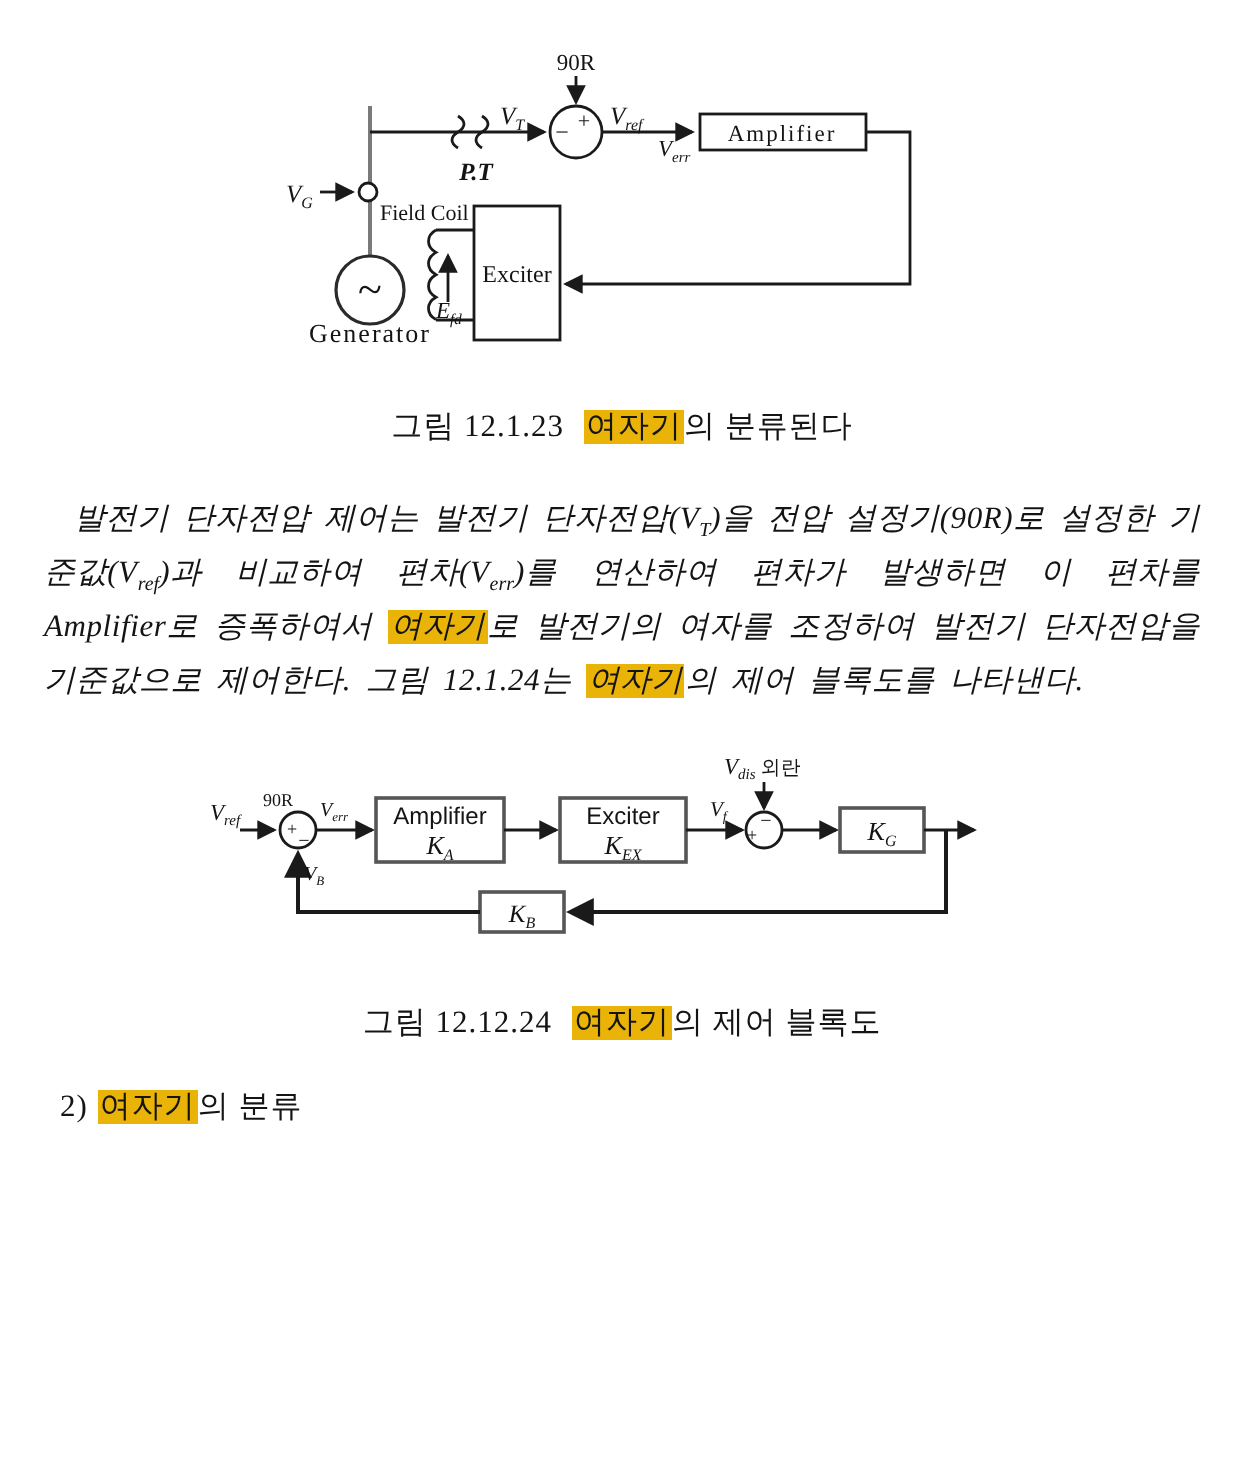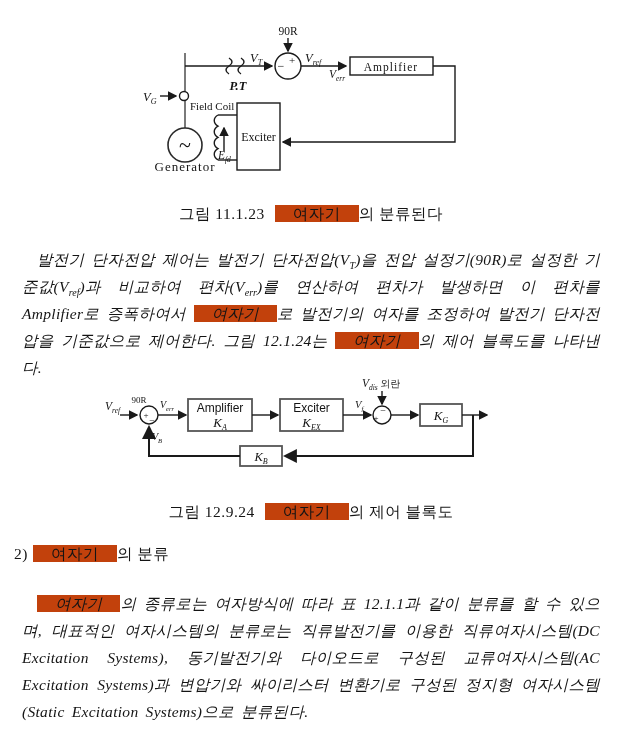--- a/index.html
+++ b/index.html
@@ -8,23 +8,23 @@
     font-family:"Liberation Serif","DejaVu Serif",serif;color:#141414;
   }
   .fig{position:absolute;left:0;}
   .fig1{top:18px;}
   .fig2{top:375px;}
   .caption{
     position:absolute;left:0;width:100%;text-align:center;
     font-size:15.5px;line-height:20px;letter-spacing:.5px;
   }
   .cap-gap{margin-left:10px;}
-  .hl{background:#c2410c;padding:0 18px;}
+  .hl{background:#eab308;padding:0 1px;}
   .heading{
-    position:absolute;left:14px;font-size:15.5px;line-height:20px;letter-spacing:.5px;
+    position:absolute;left:30px;font-size:15.5px;line-height:20px;letter-spacing:.5px;
   }
   .heading .hd-gap{margin-left:5px;}
   .para{
     position:absolute;left:22px;right:22px;margin:0;
     font-size:15.5px;line-height:27px;text-align:justify;
     word-spacing:3px;letter-spacing:.3px;text-indent:15px;font-style:italic;
   }
   .para sub{font-size:10px;line-height:0;letter-spacing:0;}
   
   text{fill:#141414;}
@@ -88,21 +88,21 @@
     <text class="sv-serif mi" x="143" y="83" font-size="12.5"><tspan>V</tspan><tspan font-size="8" dy="3">G</tspan></text>
     <line class="ln" x1="160" y1="78" x2="176" y2="78" marker-end="url(#ar1)"></line>
     <circle class="junc" cx="184" cy="78" r="4.5"></circle>
 
     <circle cx="185" cy="127" r="17" fill="#ffffff" stroke="#2a2a2a" stroke-width="1.6"></circle>
     <text class="sv-serif" x="185" y="134" font-size="22" text-anchor="middle">~</text>
     <text class="sv-serif" x="185" y="153" font-size="13" text-anchor="middle" letter-spacing="1">Generator</text>
   </svg>
 
   <div class="caption" style="top:204px">
-    <span>그림 11.1.23</span><span class="hl cap-gap">여자기</span><span>의 분류된다</span>
+    <span>그림 12.1.23</span><span class="hl cap-gap">여자기</span><span>의 분류된다</span>
   </div>
 
   <p class="para" style="top:246px">발전기 단자전압 제어는 발전기 단자전압(V<sub>T</sub>)을 전압 설정기(90R)로 설정한 기준값(V<sub>ref</sub>)과 비교하여 편차(V<sub>err</sub>)를 연산하여 편차가 발생하면 이 편차를 Amplifier로 증폭하여서 <span class="hl">여자기</span>로 발전기의 여자를 조정하여 발전기 단자전압을 기준값으로 제어한다. 그림 12.1.24는 <span class="hl">여자기</span>의 제어 블록도를 나타낸다.</p>
 
   <svg class="fig fig2" width="622" height="112" viewBox="0 0 622 112">
     <defs>
       <marker id="ar2" viewBox="0 0 10 10" refX="8.5" refY="5" markerWidth="7" markerHeight="7" orient="auto">
         <path d="M0,0 L10,5 L0,10 z" fill="#1a1a1a"></path>
       </marker>
     </defs>
@@ -141,22 +141,21 @@
     <line class="ln" x1="462" y1="40" x2="487" y2="40" marker-end="url(#ar2)"></line>
 
     <polyline class="ln-thick" points="473,40 473,81 285,81" marker-end="url(#ar2)"></polyline>
     <rect class="box2" x="240" y="71" width="42" height="20"></rect>
     <text class="sv-serif mi" x="261" y="86" font-size="12.5" text-anchor="middle"><tspan>K</tspan><tspan font-size="8" dy="3">B</tspan></text>
     <polyline class="ln-thick" points="240,81 149,81 149,52" marker-end="url(#ar2)"></polyline>
     <text class="sv-serif mi" x="152" y="65" font-size="10"><tspan>V</tspan><tspan font-size="6.5" dy="2.5">B</tspan></text>
   </svg>
 
   <div class="caption" style="top:502px">
-    <span>그림 12.9.24</span><span class="hl cap-gap">여자기</span><span>의 제어 블록도</span>
+    <span>그림 12.12.24</span><span class="hl cap-gap">여자기</span><span>의 제어 블록도</span>
   </div>
 
   <div class="heading" style="top:544px">
     <span>2)</span><span class="hl hd-gap">여자기</span><span>의 분류</span>
   </div>
 
-  <p class="para" style="top:590px"><span class="hl">여자기</span>의 종류로는 여자방식에 따라 표 12.1.1과 같이 분류를 할 수 있으며, 대표적인 여자시스템의 분류로는 직류발전기를 이용한 직류여자시스템(DC Excitation Systems), 동기발전기와 다이오드로 구성된 교류여자시스템(AC Excitation Systems)과 변압기와 싸이리스터 변환기로 구성된 정지형 여자시스템(Static Excitation Systems)으로 분류된다.</p>
 
 </div>
 
 </body></html>

